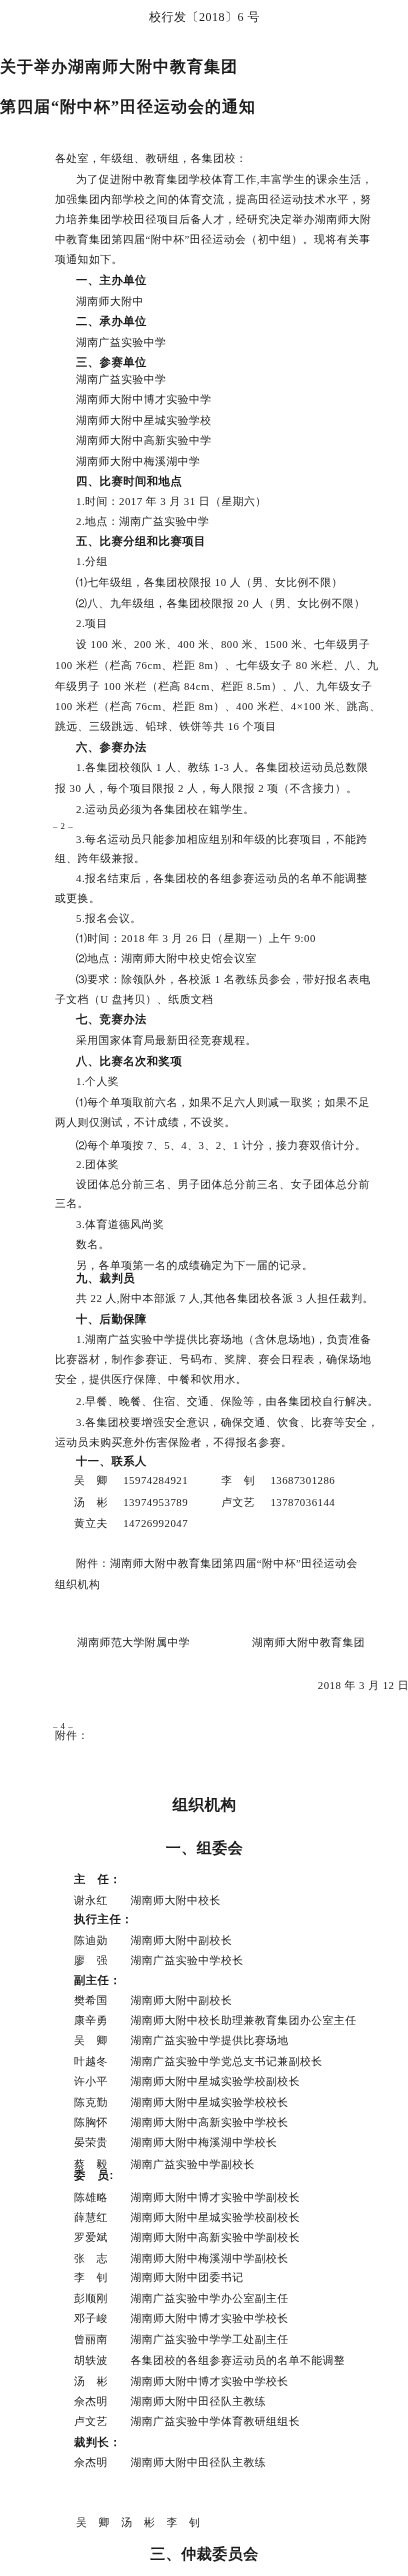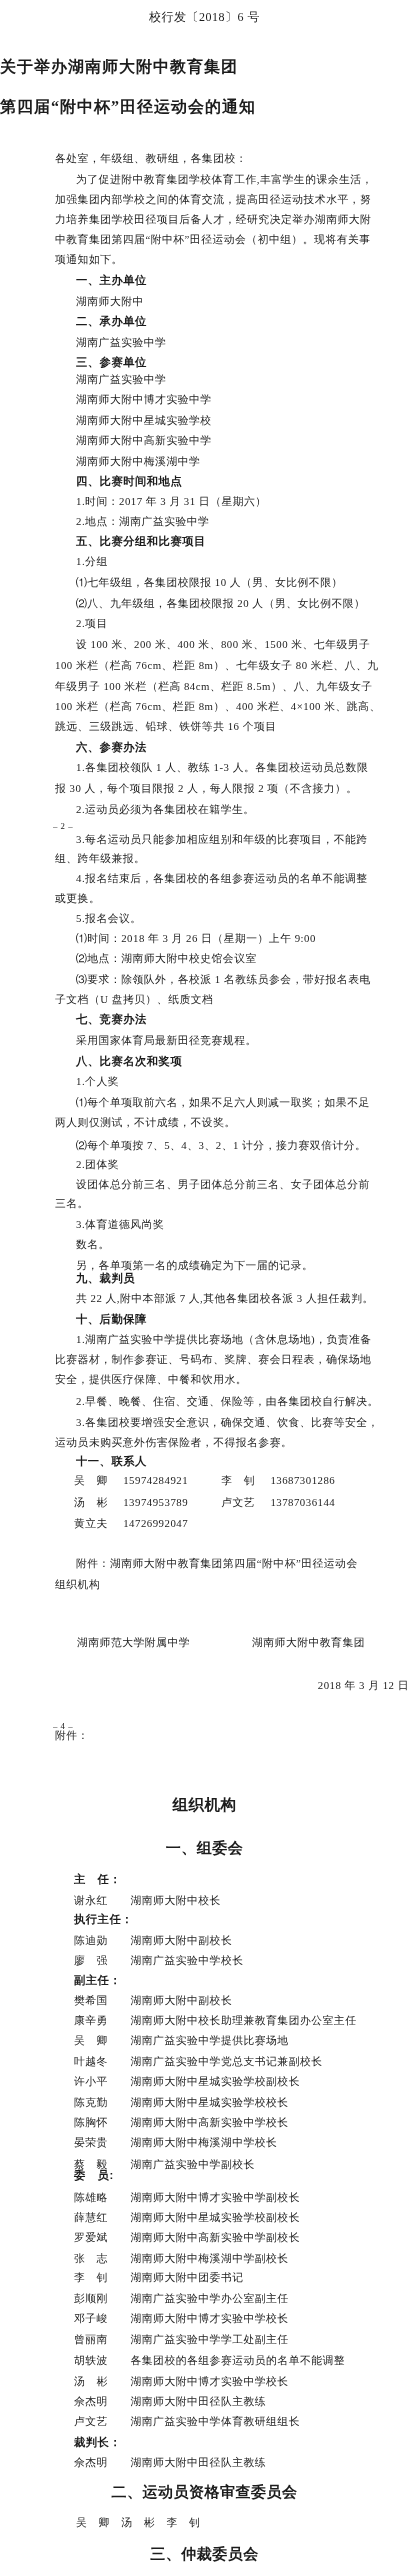--- a/index.html
+++ b/index.html
@@ -172,18 +172,17 @@
     <div class="line t-person" style="top: 2270px;"><span class="p-name">李　钊</span><span class="p-title">湖南师大附中团委书记</span></div>
     <div class="line t-person" style="top: 2291px;"><span class="p-name">彭顺刚</span><span class="p-title">湖南广益实验中学办公室副主任</span></div>
     <div class="line t-person" style="top: 2311px;"><span class="p-name">邓子峻</span><span class="p-title">湖南师大附中博才实验中学校长</span></div>
     <div class="line t-person" style="top: 2332px;"><span class="p-name">曾丽南</span><span class="p-title">湖南广益实验中学学工处副主任</span></div>
     <div class="line t-person" style="top: 2353px;"><span class="p-name">胡轶波</span><span class="p-title">各集团校的各组参赛运动员的名单不能调整</span></div>
     <div class="line t-person" style="top: 2374px;"><span class="p-name">汤　彬</span><span class="p-title">湖南师大附中博才实验中学校长</span></div>
     <div class="line t-person" style="top: 2394px;"><span class="p-name">佘杰明</span><span class="p-title">湖南师大附中田径队主教练</span></div>
     <div class="line t-person" style="top: 2414px;"><span class="p-name">卢文艺</span><span class="p-title">湖南广益实验中学体育教研组组长</span></div>
     <div class="line t-role" style="top: 2435px;">裁判长：</div>
     <div class="line t-person" style="top: 2455px;"><span class="p-name">佘杰明</span><span class="p-title">湖南师大附中田径队主教练</span></div>
-    <div class="line t-secheading" style="top: 2482px;">二、运动员资格审查委员会</div>
     <div class="line t-indent" style="top: 2515px;">吴　卿　汤　彬　李　钊</div>
     <div class="line t-secheading" style="top: 2544px;">三、仲裁委员会</div>
     <div class="line t-indent" style="top: 2575px;">陈迪勋　吴　卿　汤　彬　佘杰明　张　轻</div>
   </div>
 
 
 </body></html>

